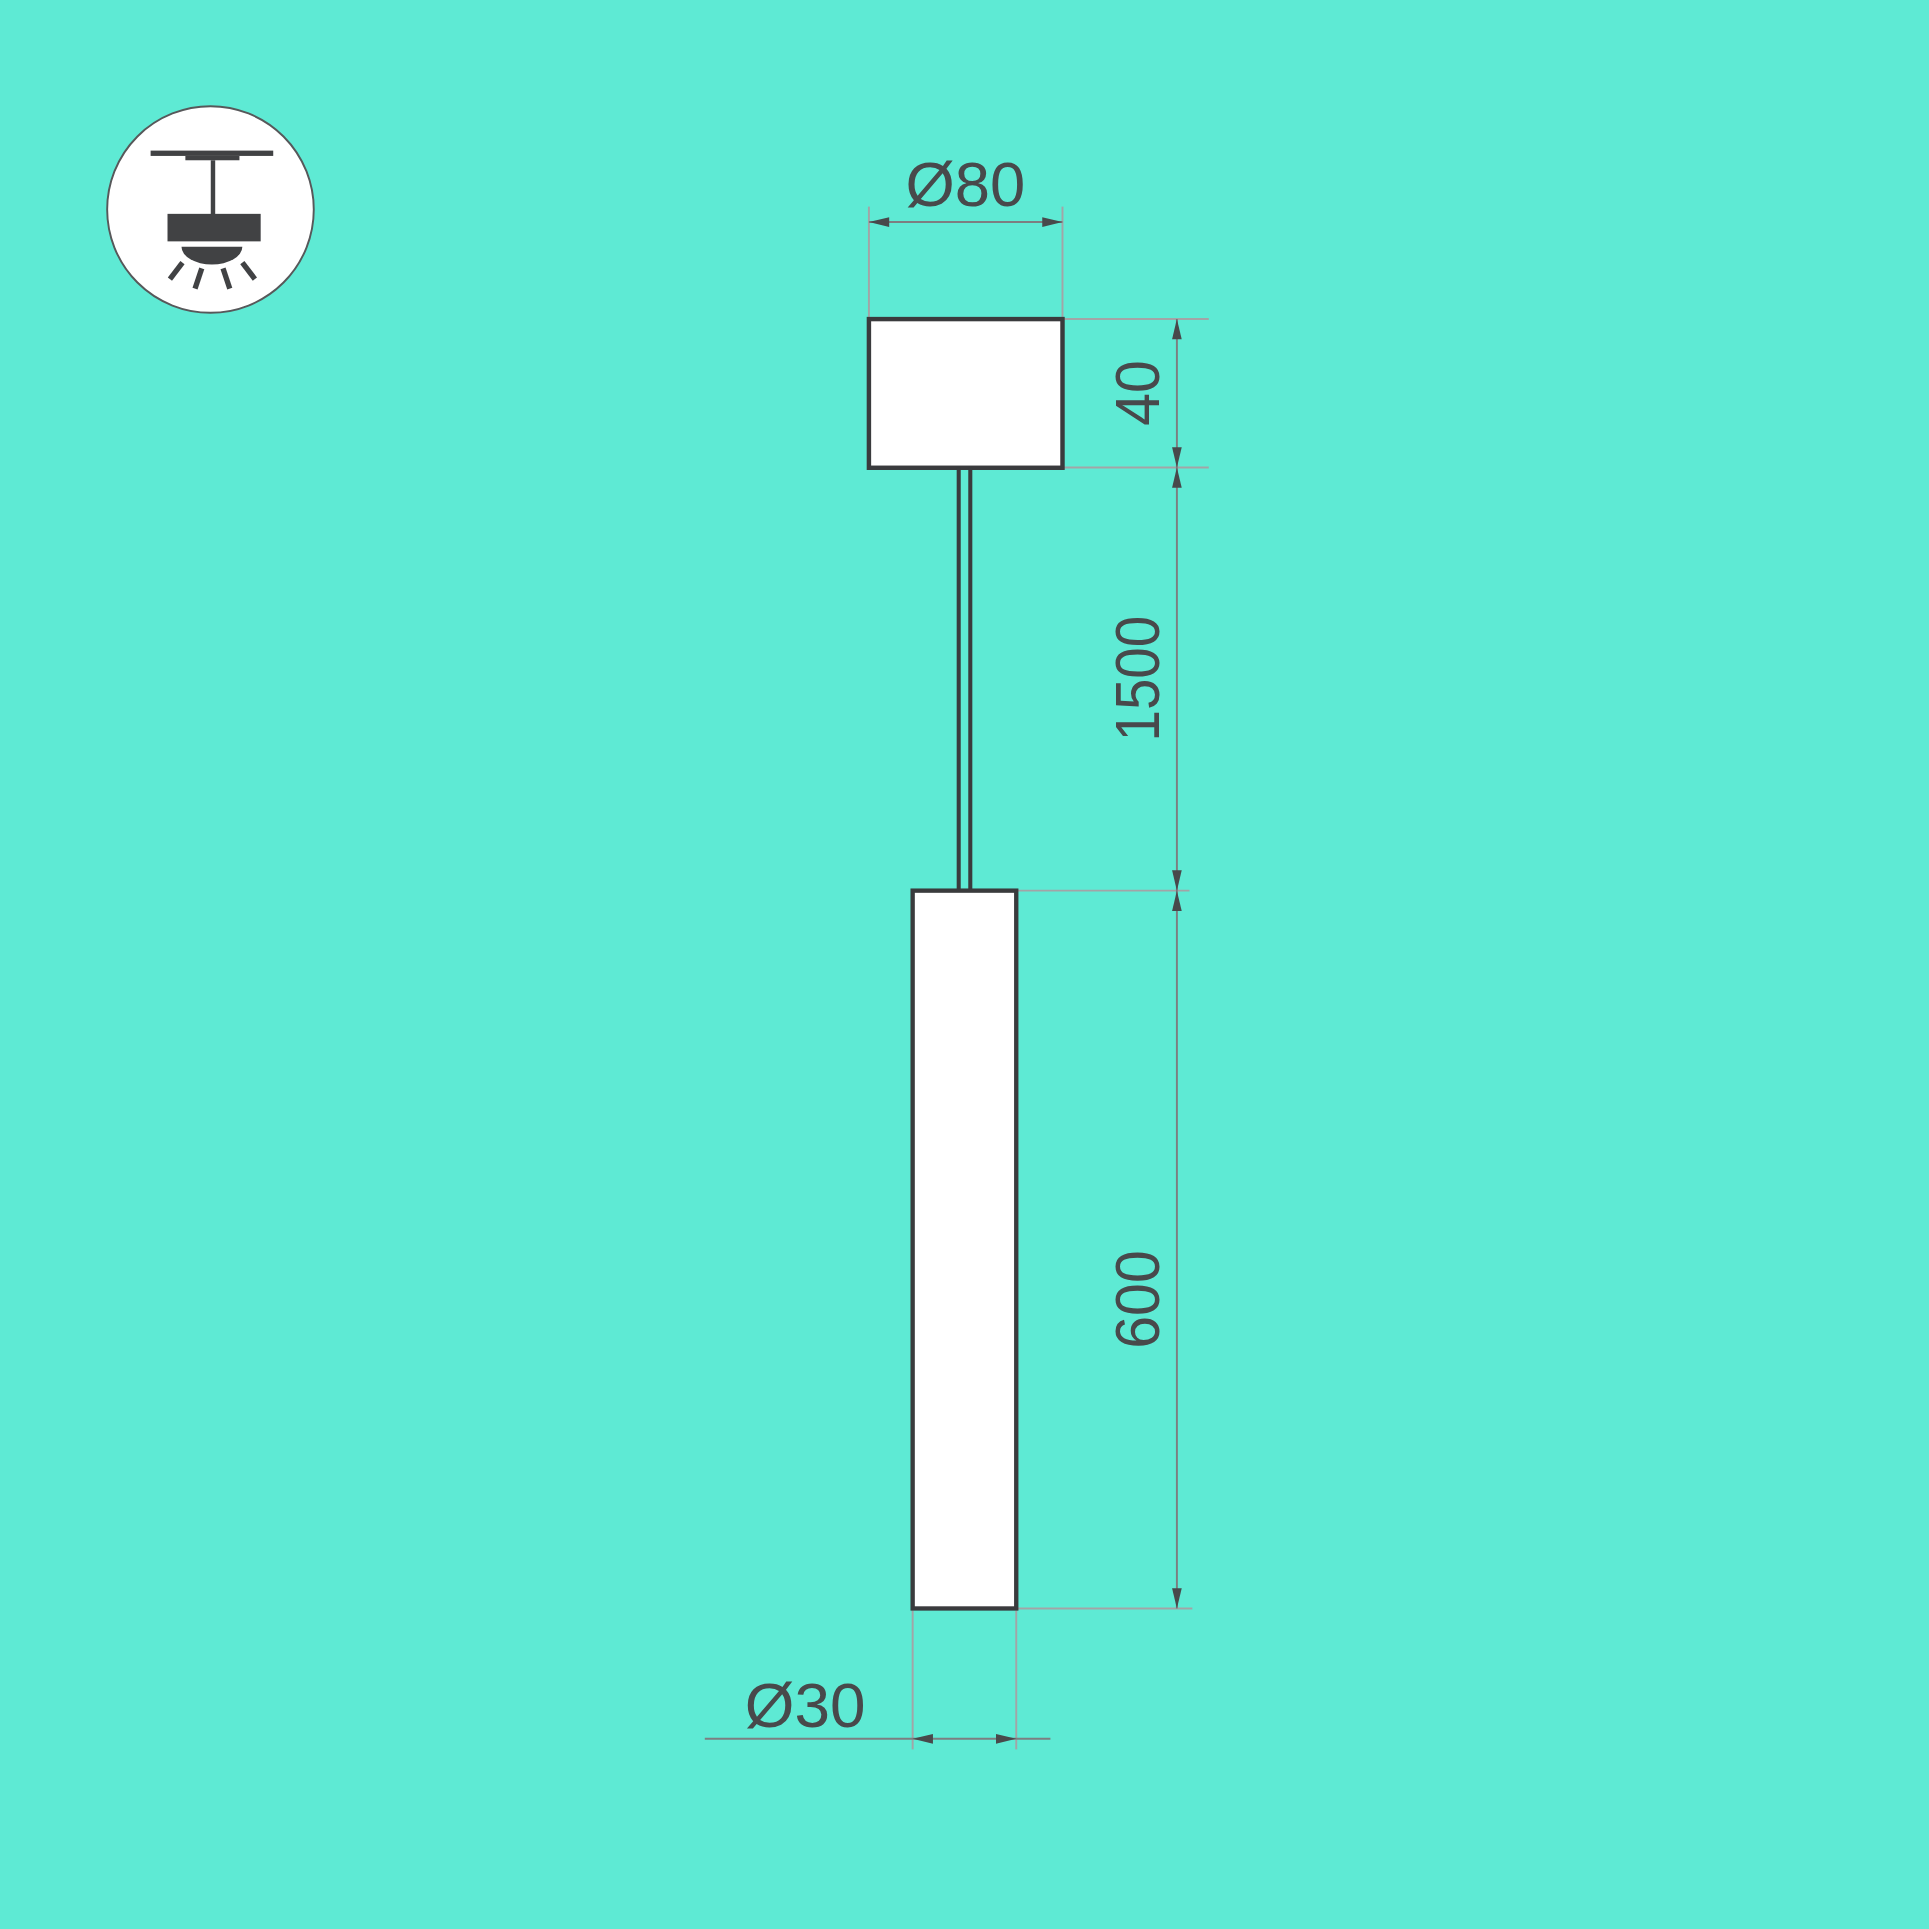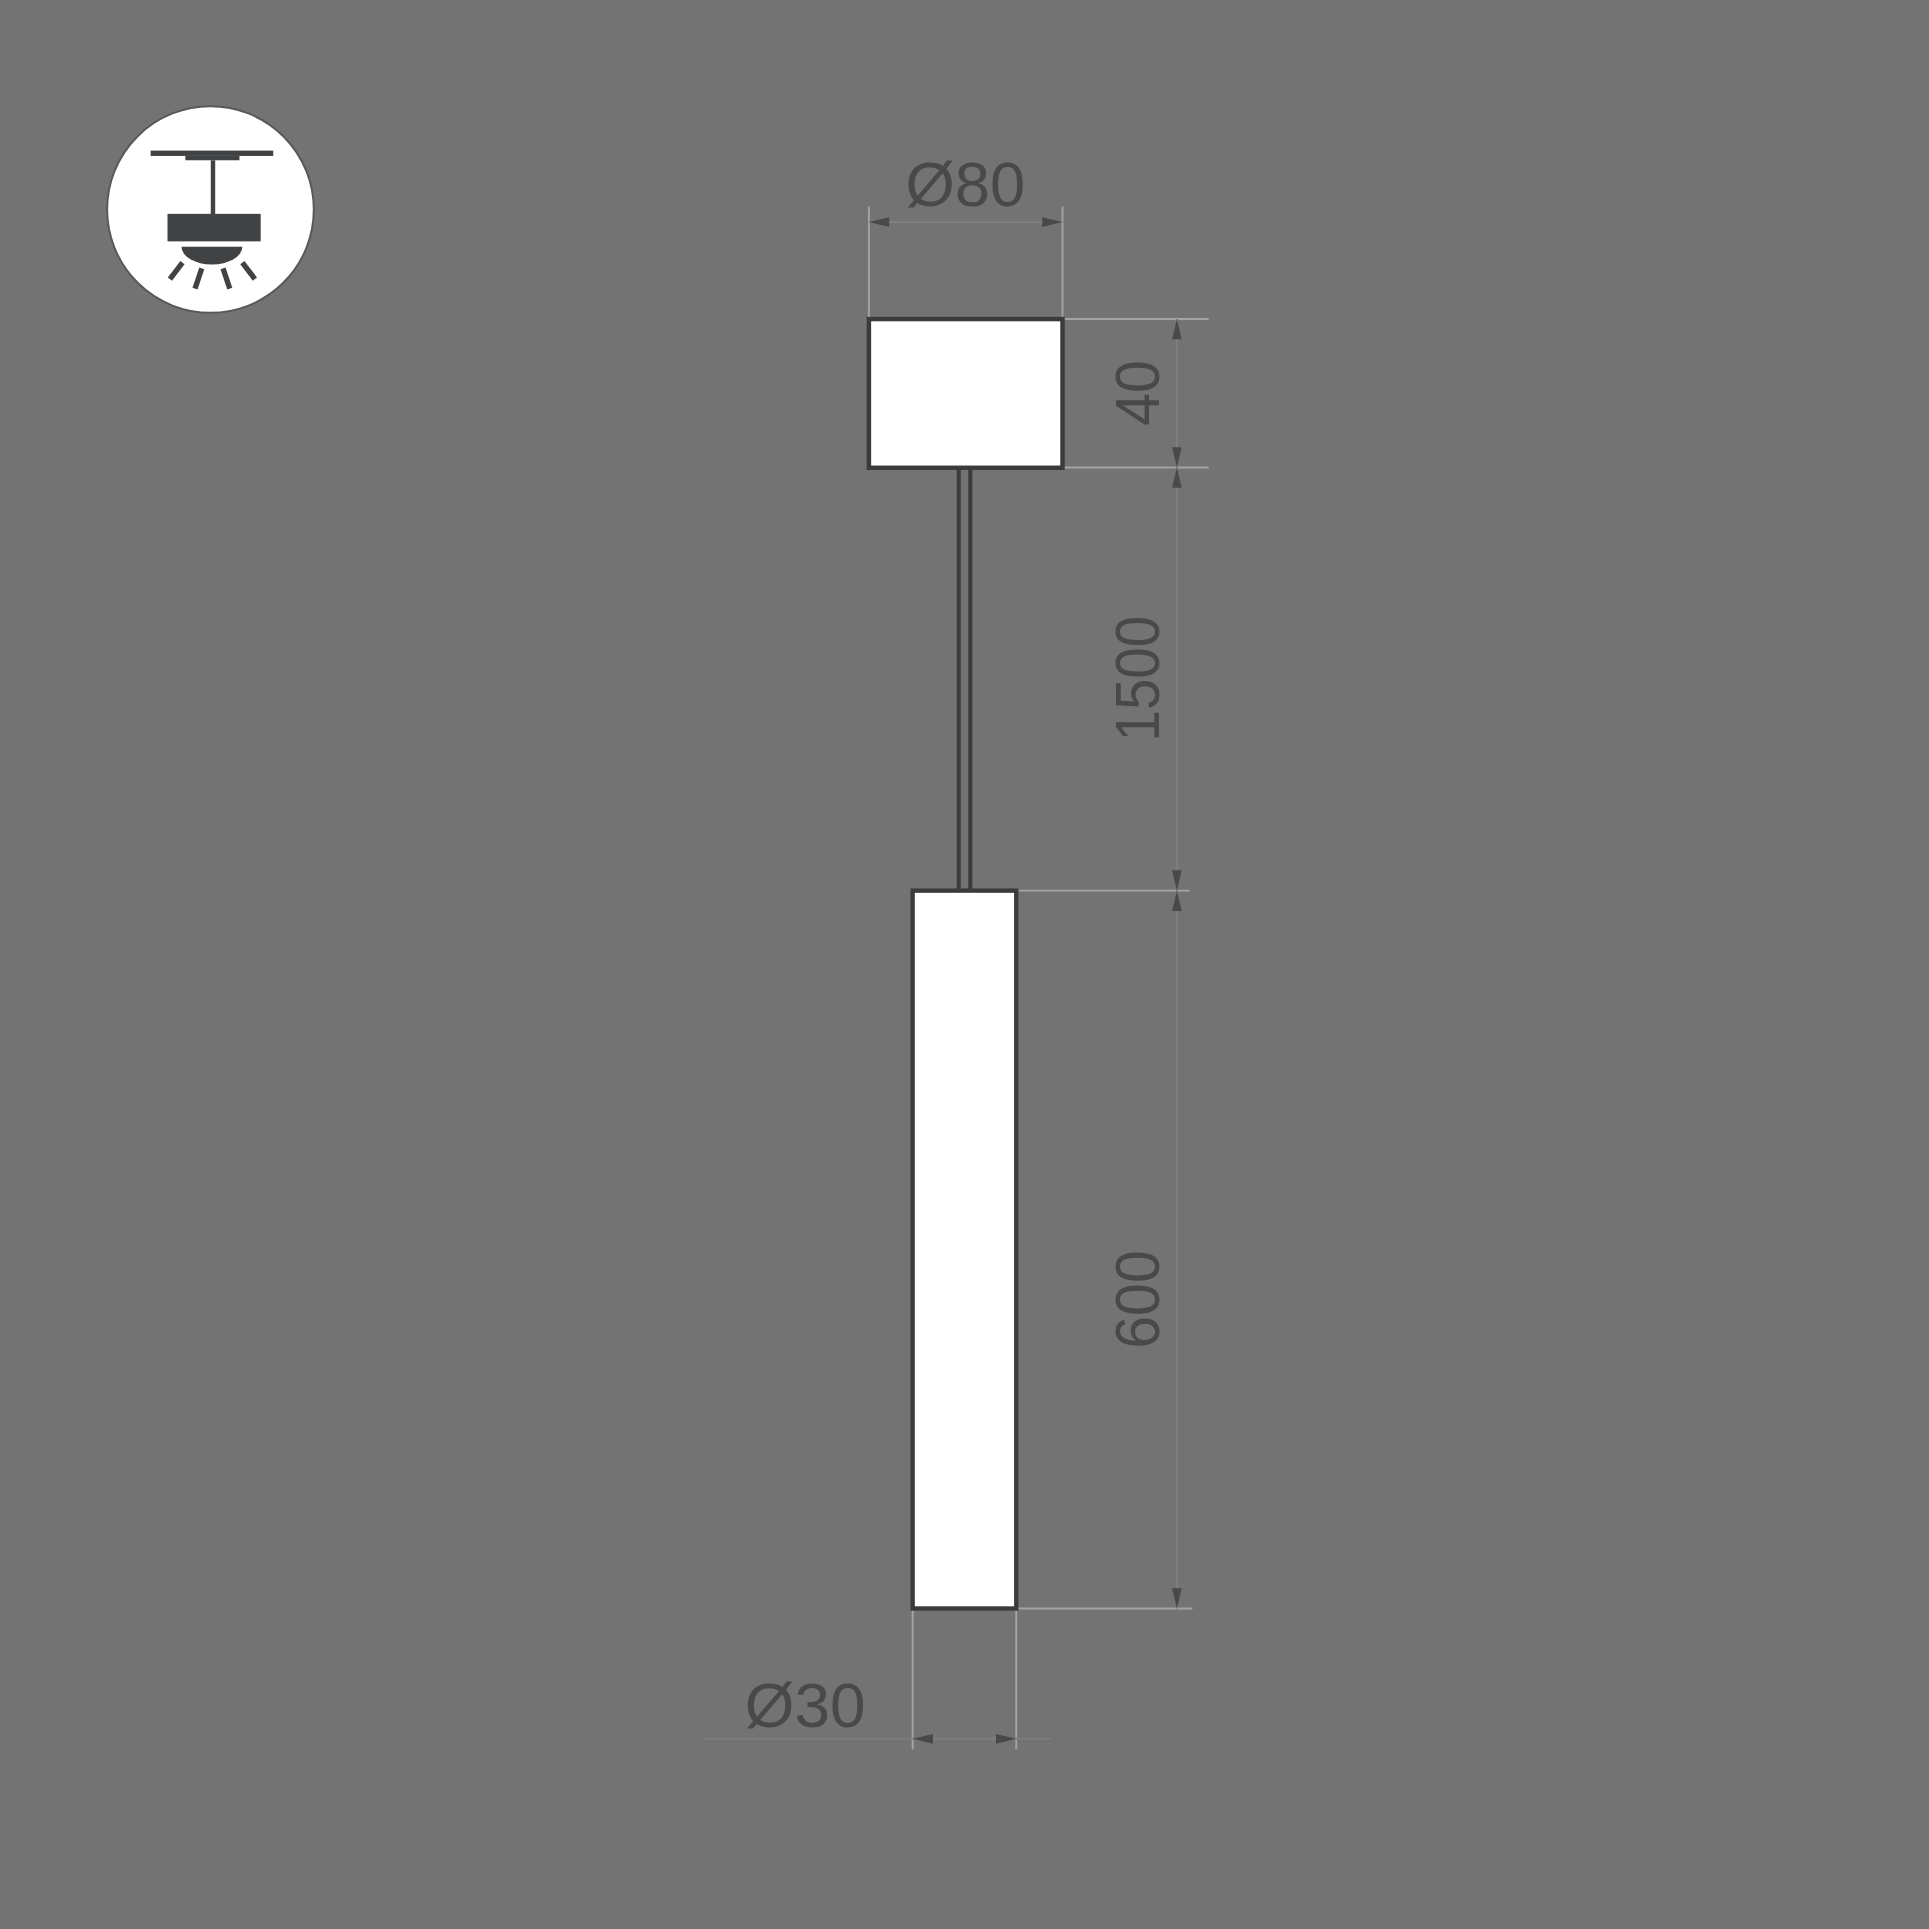--- a/index.html
+++ b/index.html
@@ -1,16 +1,16 @@
 <!DOCTYPE html>
 <html><head>
 <meta charset="utf-8">
 <style>
   html, body { margin: 0; padding: 0; background: #ffffff; }
-  .stage { position: relative; width: 1929px; height: 1929px; background: #737373; overflow: hidden; }
+  .stage { position: relative; width: 1929px; height: 1929px; background: #5eead4; overflow: hidden; }
   svg { display: block; }
   svg text {
     font-family: "Liberation Sans", "DejaVu Sans", sans-serif;
     font-size: 66px;
     letter-spacing: 0px;
   }
 </style>
 </head>
 <body>
 

